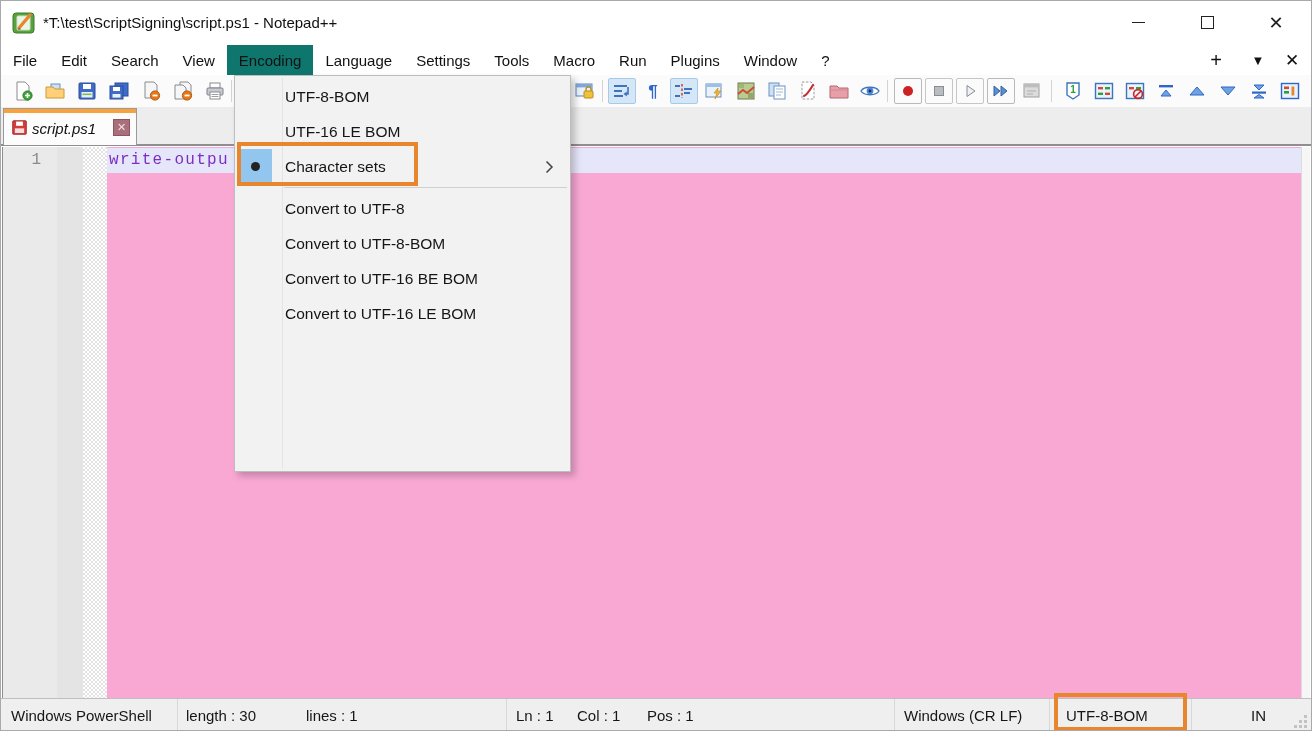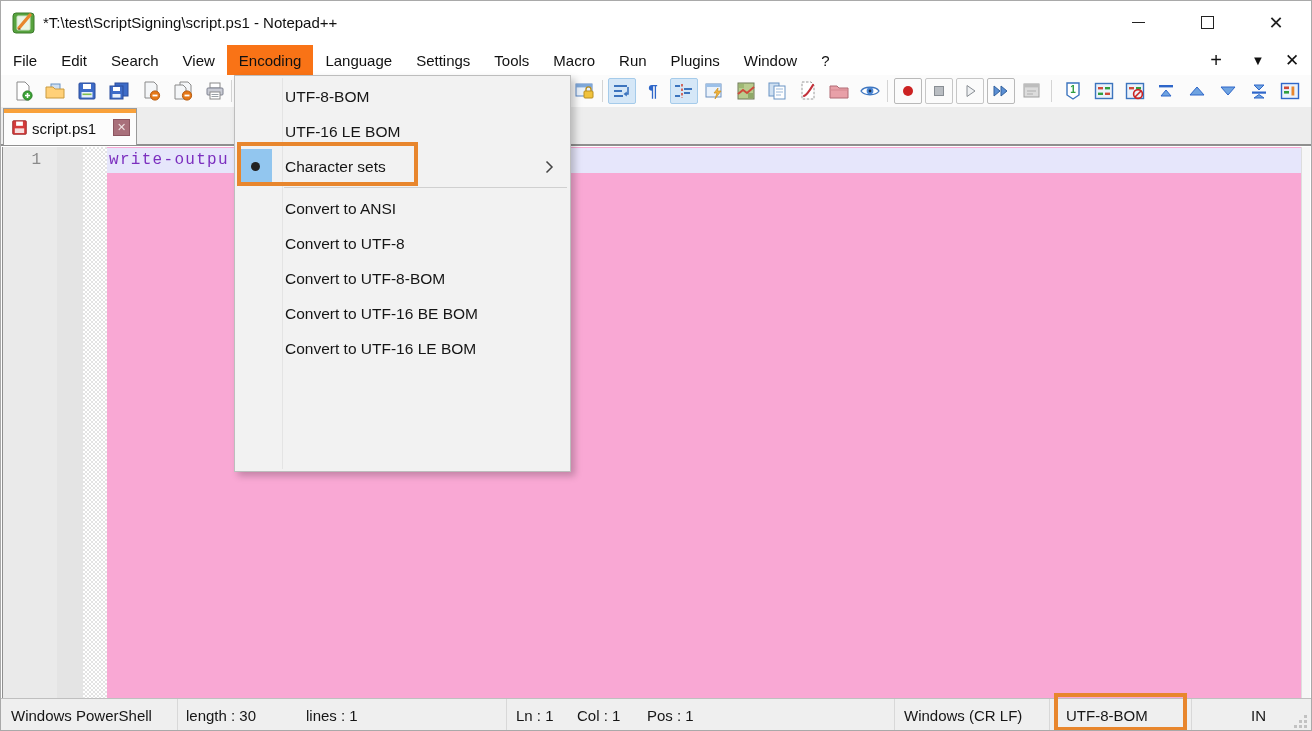--- a/index.html
+++ b/index.html
@@ -15,33 +15,33 @@
   .app-icon { position:absolute; left:10px; top:9px; }
   .title-text { position:absolute; left:42px; top:13px; font-size:15px; color:#101010; white-space:nowrap; }
   .win-btn { position:absolute; top:0; width:46px; height:43px; display:flex; align-items:center; justify-content:center; cursor:default; }
   .glyph-min { width:13px; height:1px; background:#222; }
   .glyph-max { width:13px; height:13px; border:1px solid #222; }
   .glyph-close { font-size:18px; font-weight:200; color:#222; line-height:1; font-family:"DejaVu Sans",sans-serif; }
   
   .menubar { position:absolute; left:0; top:44px; width:100%; height:30px; background:#fff;text-align:center; }
   .menu-items { display:flex; align-items:stretch; height:100%; padding-left:0; }
   .menu-item { display:flex; align-items:center; padding:0 12px; font-size:15px; color:#111; }
-  .menu-item.active { background:#f97316; }
+  .menu-item.active { background:#0f766e; }
   .mb-ctrl { position:absolute; top:0; height:30px; display:flex; align-items:center; justify-content:center; font-size:17px; color:#111; }
   .mb-plus { left:1200px; width:30px; font-weight:300; font-size:20px; }
   .mb-caret { left:1242px; width:30px; font-size:13px; }
   .mb-close { left:1276px; width:30px; font-weight:300; }
   
   .toolbar { position:absolute; left:0; top:74px; width:100%; height:32px; background:#fbfbfb; }
   .tbtn { position:absolute; top:3px; width:28px; height:26px; display:flex; align-items:center; justify-content:center; border:1px solid transparent; border-radius:2px; }
   .tbtn.on { background:#d5e7f7; border-color:#a5cbea; }
   .tsep { position:absolute; top:5px; width:1px; height:22px; background:#d4d4d4; }
   .uni { font-size:16px; line-height:1; }
   
-  .tabbar { position:absolute; left:0; top:106px; width:100%; height:38px; background:#ededed; border-bottom:1px solid #8f8f8f; }
+  .tabbar { position:absolute; left:0; top:106px; width:100%; height:38px; background:#ededed; border-bottom:1px solid #8f8f8f;font-style:italic; }
   .tab { position:absolute; left:2px; top:1px; width:134px; height:37px; background:#fcfcfc; border:1px solid #9a9a9a; border-bottom:none; }
   .tab-orange { position:absolute; left:0; top:0; width:100%; height:4px; background:#f9a13a; }
   .tab-label { position:absolute; left:28px; top:11px; font-size:15px; color:#111; }
   .tab-close { position:absolute; right:6px; top:10px; width:17px; height:17px; background:#a9707b; border:1px solid #8c5560; color:#efe3e3; font-size:11px; font-weight:bold; display:flex; align-items:center; justify-content:center; line-height:1; }
   .tab-floppy { position:absolute; left:7px; top:10px; }
   
   .editor { position:absolute; left:0; top:144px; width:100%; height:553px; background:#fff; border-top:1px solid #8f8f8f; }
   .m-num { position:absolute; left:1px; top:1px; bottom:0; width:55px; background:#eaeaea; border-left:1px solid #8f8f8f; }
   .m-book { position:absolute; left:56px; top:1px; bottom:0; width:26px; background:#e4e4e4; }
   .m-fold { position:absolute; left:82px; top:1px; bottom:0; width:24px; background-color:#fff;
@@ -389,21 +389,20 @@
       </div>
     <div class="dd-item">UTF-8-BOM</div>
     <div class="dd-item">UTF-16 LE BOM</div>
     <div class="dd-item">
       <span>Character sets</span>
       <svg class="dd-arrow" width="9" height="14" viewBox="0 0 9 14">
           <path d="M1.5 1.5 L7 7 L1.5 12.5" fill="none" stroke="#444" stroke-width="1.5"></path>
         </svg>
     </div>
     <div class="dd-sep"></div>
-    <div class="dd-item">Convert to ANSI</div>
     <div class="dd-item">Convert to UTF-8</div>
     <div class="dd-item">Convert to UTF-8-BOM</div>
     <div class="dd-item">Convert to UTF-16 BE BOM</div>
     <div class="dd-item">Convert to UTF-16 LE BOM</div>
   </div>
 
   <div class="anno anno-menu"></div>
   <div class="anno anno-status"></div>
 
 </div>

